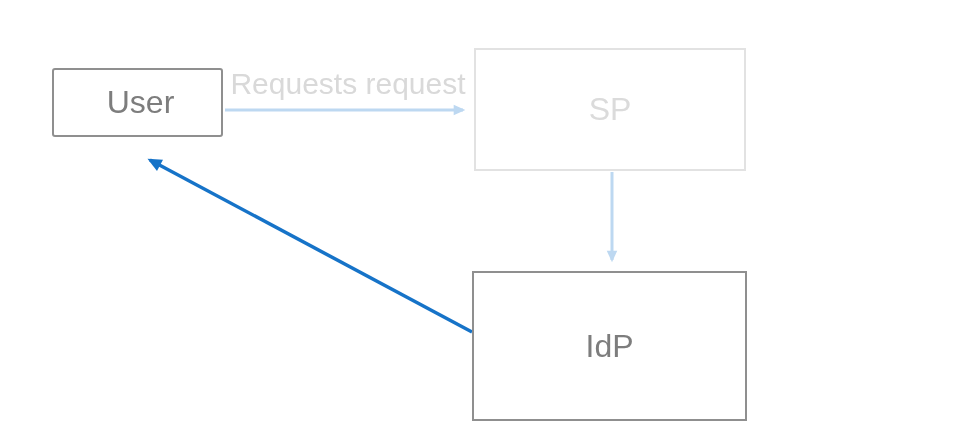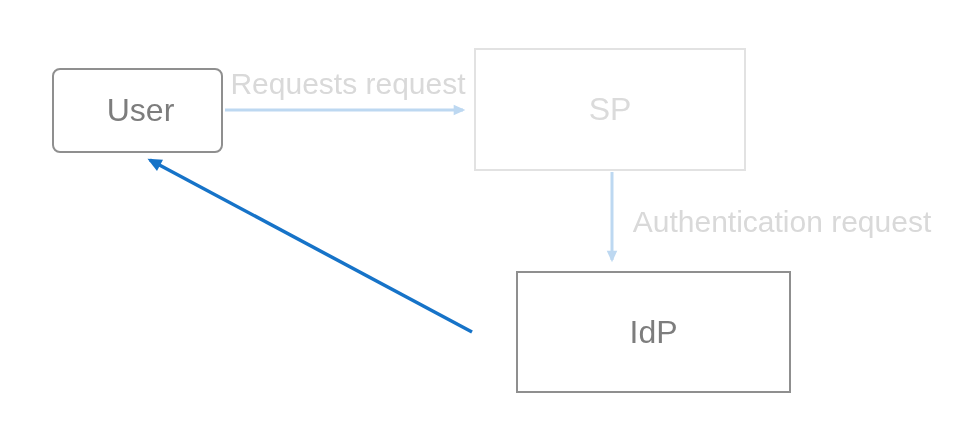--- a/index.html
+++ b/index.html
@@ -26,38 +26,37 @@
     position: absolute;
     display: flex;
     align-items: center;
     justify-content: center;
     background: #ffffff;
     box-sizing: border-box;
     font-size: 32px;
   }
   .node--user {
     left: 52px;  top: 68px;
-    width: 171px; height: 85px;
+    width: 171px; height: 69px;
     border: 2px solid var(--node-stroke);
-    border-radius: 8px;
+    border-radius: 3px;
     color: var(--node-text);
     padding-left: 6px;
   }
   .node--sp {
     left: 474px; top: 48px;
     width: 272px; height: 123px;
     border: 2px solid var(--inactive-stroke);
     color: var(--inactive-text);
   }
   .node--idp {
     left: 472px; top: 271px;
-    width: 275px; height: 122px;
+    width: 275px; height: 150px;
     border: 2px solid var(--node-stroke);
     color: var(--node-text);
-    margin-left: 44px;
   }
   .edge-label {
     position: absolute;
     white-space: nowrap;
     font-size: 30px;
     transform: translate(-50%, -50%);
   }
   .edge-label--requests {
     left: 348px; top: 84px;
     color: var(--inactive-label-text);
@@ -100,16 +99,15 @@
   <div class="node node--sp">
     <span>SP</span>
   </div>
 
   <div class="node node--idp">
     <span>IdP</span>
   </div>
 
   <div class="edge-label edge-label--requests">Requests request</div>
 
-  <div class="edge-label edge-label--authreq">Authentication request</div>
 
 
 </div>
 
 </body></html>

